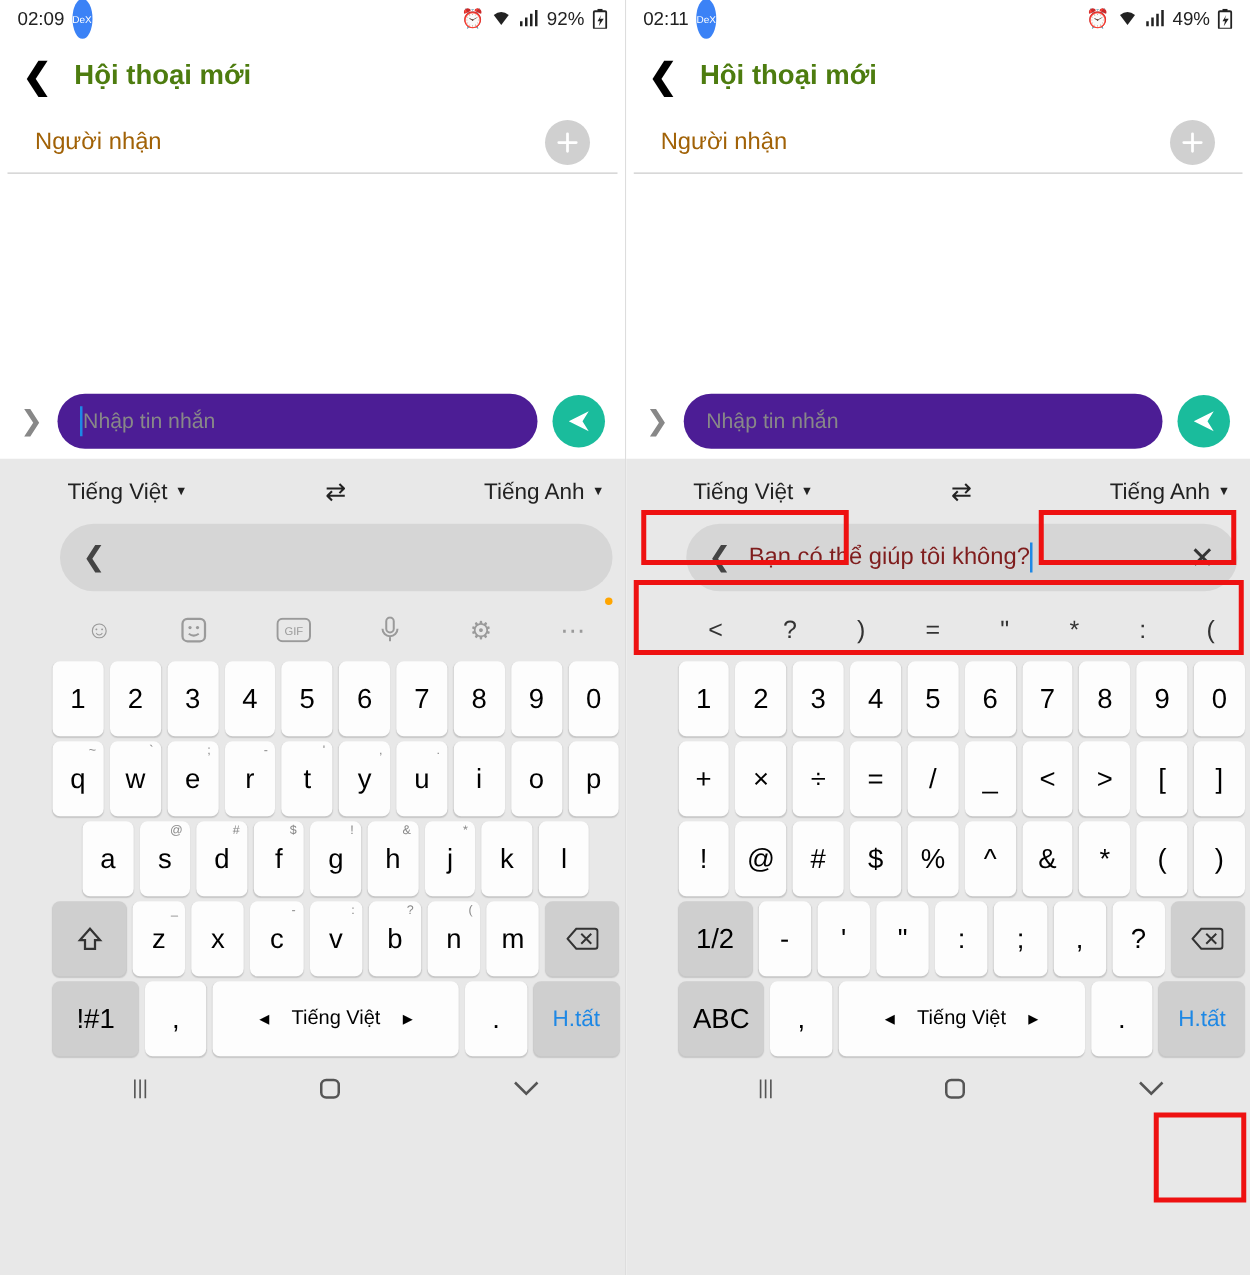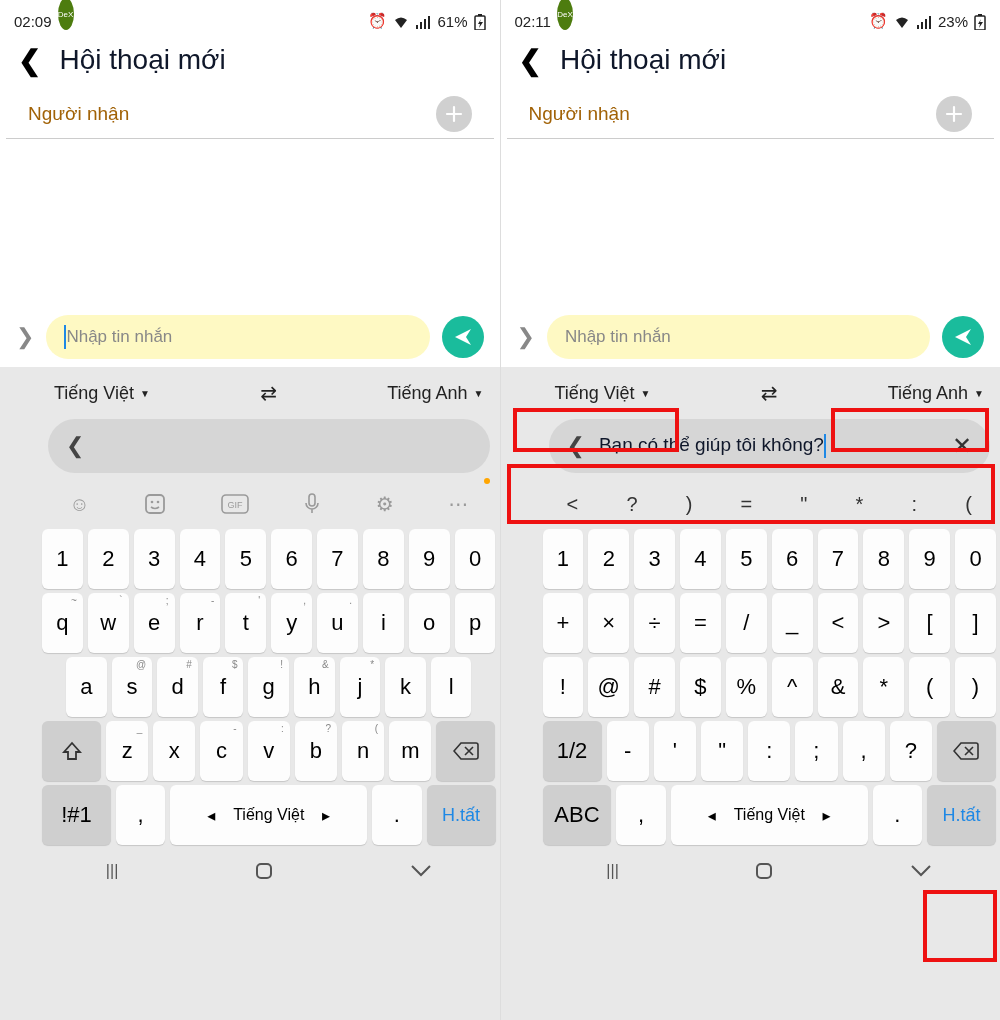--- a/index.html
+++ b/index.html
@@ -2,55 +2,55 @@
 <html><head>
 <meta charset="utf-8">
 <style>
 html,body{margin:0;padding:0;font-family:"Segoe UI",Arial,sans-serif;background:#fff;}
 *{box-sizing:border-box;}
 .stage{width:1000px;height:1020px;display:flex;}
 .phone{flex:1;display:flex;flex-direction:column;background:#fff;position:relative;}
 .phone:first-child{border-right:1px solid #ddd;}
 
 
-.status{height:30px;display:flex;align-items:flex-end;padding:0 14px;font-size:15px;color:#222;}
+.status{height:30px;display:flex;align-items:center;padding:0 14px;font-size:15px;color:#222;}
 .status .time{font-weight:500;}
-.dex{width:16px;height:32px;border-radius:50%;background:#4d7c0f;color:#fff;font-size:8px;display:flex;align-items:center;justify-content:center;margin-left:6px;}
+.dex{width:16px;height:32px;border-radius:50%;background:#3b82f6;color:#fff;font-size:8px;display:flex;align-items:center;justify-content:center;margin-left:6px;}
 .status .fill{flex:1;}
 .sicon{margin-left:6px;display:inline-flex;align-items:center;}
 
 
 .hdr{height:60px;display:flex;align-items:center;padding:0 18px;gap:18px;}
 .hdr .back{font-size:28px;font-weight:bold;}
-.hdr .title{font-size:28px;color:#0f172a;font-weight:400;}
+.hdr .title{font-size:22px;color:#4d7c0f;font-weight:700;}
 
 
 .recip{display:flex;align-items:center;padding:6px 22px 6px 22px;border-bottom:1px solid #ccc;margin:0 6px;}
 .recip-ph{flex:1;font-size:19px;color:#a16207;}
 .plusbtn{width:36px;height:36px;border-radius:50%;background:#d0d0d0;display:flex;align-items:center;justify-content:center;}
 
 
 .msggap{flex:0 0 168px;}
 .msgrow{display:flex;align-items:center;padding:8px 16px;gap:12px;}
 .expand{font-size:22px;color:#888;}
-.msginput{flex:1;height:44px;border-radius:22px;background:#fef9c3;display:flex;align-items:center;padding:0 18px;color:#888;font-size:17px;}
+.msginput{flex:1;height:44px;border-radius:22px;background:#4c1d95;display:flex;align-items:center;padding:0 18px;color:#888;font-size:17px;}
 .sendbtn{width:42px;height:42px;border-radius:50%;background:#1abc9c;display:flex;align-items:center;justify-content:center;}
 
 
 .kbd{background:#e8e8e8;flex:1;display:flex;flex-direction:column;padding-left:38px;}
 .trow{height:52px;display:flex;align-items:center;padding:0 16px;font-size:18px;color:#222;}
 .langbtn{display:flex;align-items:center;gap:6px;}
 .tri{font-size:10px;}
 .trow .spc{flex:1;}
 .swap{font-size:20px;}
 
 
 .tbar{height:54px;margin:0 10px 8px 10px;background:#d6d6d6;border-radius:27px;display:flex;align-items:center;padding:0 18px;gap:14px;position:relative;}
 .tbar .chev{font-size:22px;color:#444;}
-.tbar .tin{flex:1;font-size:19px;color:#0f172a;}
+.tbar .tin{flex:1;font-size:19px;color:#7f1d1d;}
 .tbar .tin.ph{color:#888;}
 .tbar .xbtn{font-size:24px;color:#333;}
 .cursor{display:inline-block;width:2px;height:24px;background:#1e88e5;vertical-align:middle;}
 
 
 .kbtool{height:46px;display:flex;align-items:center;justify-content:space-around;color:#9a9a9a;font-size:20px;padding:0 4px;}
 .kbtool .dot{width:6px;height:6px;border-radius:50%;background:orange;position:absolute;margin-left:16px;margin-top:-14px;}
 
 
 .symrow{height:46px;display:flex;align-items:center;justify-content:space-around;color:#333;font-size:20px;padding:0 4px;}
@@ -90,21 +90,21 @@
           </svg>
         </span>
       <span class="sicon">
           <svg width="16" height="14" viewBox="0 0 16 14">
             <rect x="1" y="9" width="2" height="4" fill="#222"></rect>
             <rect x="5" y="6" width="2" height="7" fill="#222"></rect>
             <rect x="9" y="3" width="2" height="10" fill="#222"></rect>
             <rect x="13" y="0" width="2" height="13" fill="#222"></rect>
           </svg>
         </span>
-      <span class="sicon">61%</span>
+      <span class="sicon">92%</span>
       <span class="sicon">
           <svg width="12" height="16" viewBox="0 0 12 16">
             <rect x="4" y="0" width="4" height="2" fill="#222"></rect>
             <rect x="1" y="2" width="10" height="14" rx="1" fill="none" stroke="#222" stroke-width="1.5"></rect>
             <path d="M7 5 L4 10 H6 L5 14 L9 8 H6 Z" fill="#222"></path>
           </svg>
         </span>
     </div>
 
     <div class="hdr">
@@ -372,21 +372,21 @@
           </svg>
         </span>
       <span class="sicon">
           <svg width="16" height="14" viewBox="0 0 16 14">
             <rect x="1" y="9" width="2" height="4" fill="#222"></rect>
             <rect x="5" y="6" width="2" height="7" fill="#222"></rect>
             <rect x="9" y="3" width="2" height="10" fill="#222"></rect>
             <rect x="13" y="0" width="2" height="13" fill="#222"></rect>
           </svg>
         </span>
-      <span class="sicon">23%</span>
+      <span class="sicon">49%</span>
       <span class="sicon">
           <svg width="12" height="16" viewBox="0 0 12 16">
             <rect x="4" y="0" width="4" height="2" fill="#222"></rect>
             <rect x="1" y="2" width="10" height="14" rx="1" fill="none" stroke="#222" stroke-width="1.5"></rect>
             <path d="M7 5 L4 10 H6 L5 14 L9 8 H6 Z" fill="#222"></path>
           </svg>
         </span>
     </div>
 
     <div class="hdr">

